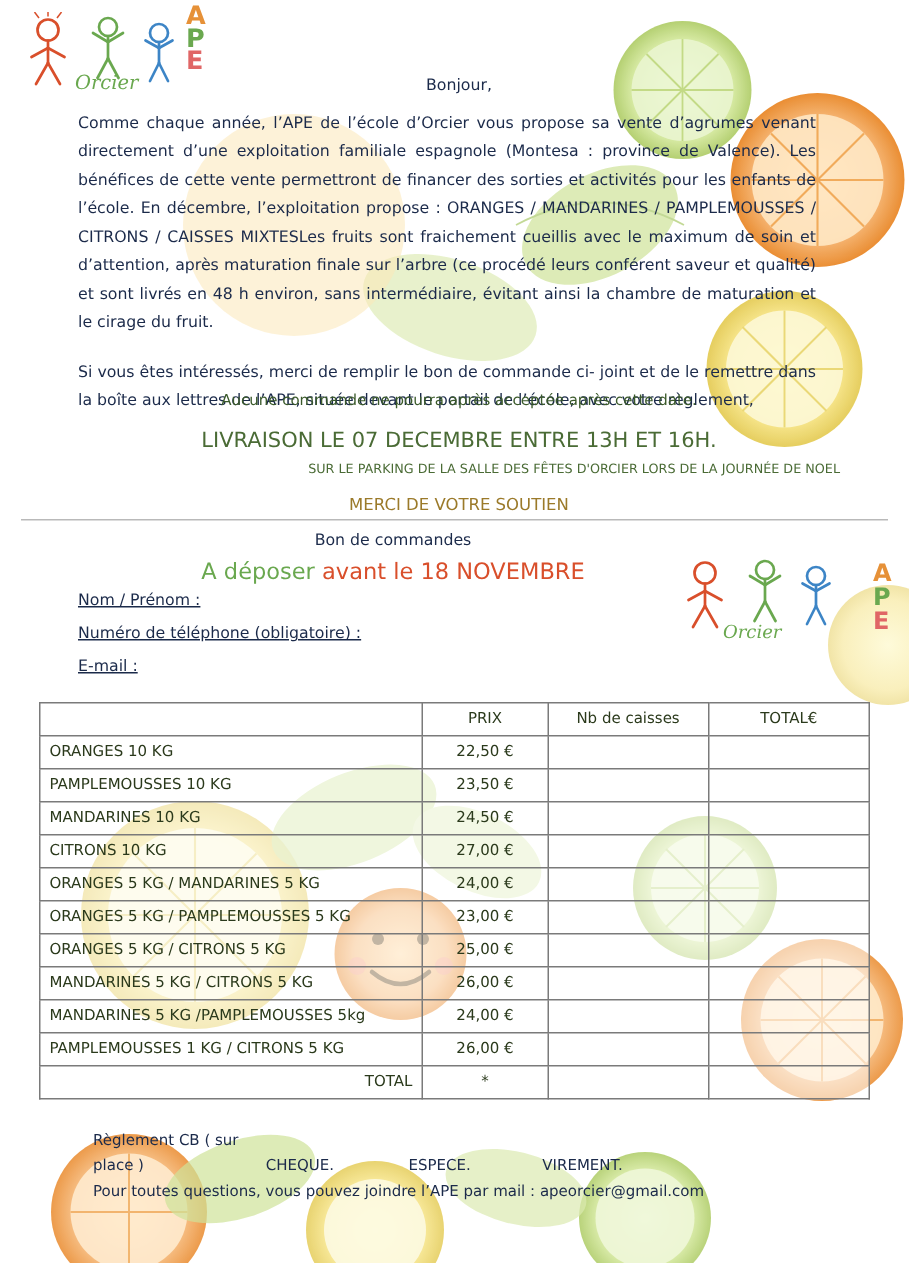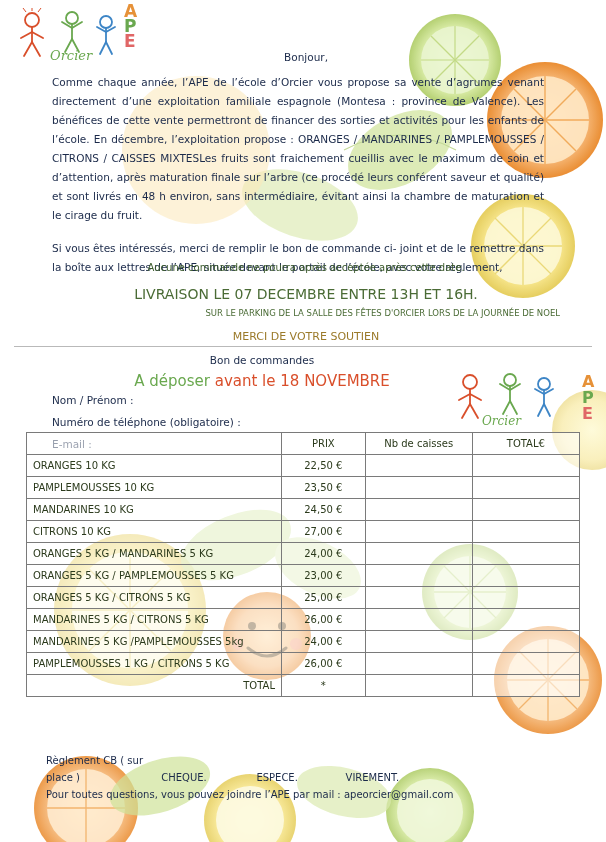--- a/index.html
+++ b/index.html
@@ -75,24 +75,24 @@
   }
   .form-sub .a-dep { color:#6aa84f; }
   .form-sub .avnt { color:#d94f2b; }
 
   .logo2 { position:absolute; left:452px; top:368px; width:150px; height:68px; z-index:4; }
   .logo2-text { position:absolute; left:30px; top:46px; font-family:"DejaVu Serif", serif;
                 font-size:12px; color:#6aa84f; font-style:italic; }
   .ape-letters2 { position:absolute; left:128px; top:6px; font-size:16px; font-weight:bold; line-height:16px; }
 
   .fields { position:absolute; left:52px; top:394px; font-size:10.5px; color:#1b2a4a; z-index:3; }
-  .fields div { margin-bottom:10px; }
+  .fields div { margin-bottom:10px;text-decoration:underline; }
 
   table.order {
-    position:absolute; left:26px; top:432px; width:554px;
+    position:absolute; left:26px; top:468px; width:554px;
     border-collapse:collapse; z-index:3;
     background:rgba(255,255,255,0.55);
     font-size:10px;
     padding-left:48px;
   }
   table.order th, table.order td {
     border:1px solid #7a7a7a;
     height:21px;
     padding:0 6px;
     color:#2b3a1c;
@@ -101,21 +101,21 @@
   table.order th { text-align:center; font-size:10px; }
   .c-item { width:268px; text-align:left; }
   .c-prix { width:78px; text-align:center; }
   .c-nb   { width:104px; }
   .c-tot  { width:104px; }
   .prix-cell { text-align:center; }
   .total-label { text-align:right; padding-right:10px; }
   .total-star { text-align:center; }
 
   .footer {
-    position:absolute; left:46px; top:752px; width:520px;
+    position:absolute; left:62px; top:752px; width:520px;
     font-size:10px; color:#1b2a4a; z-index:3; line-height:17px;
   }
   .footer .row1 span { display:inline-block; }
   .sp1 { width:112px; }
   .sp2 { width:92px; }
   .sp3 { width:86px; }
 
   
 </style>
 </head>

